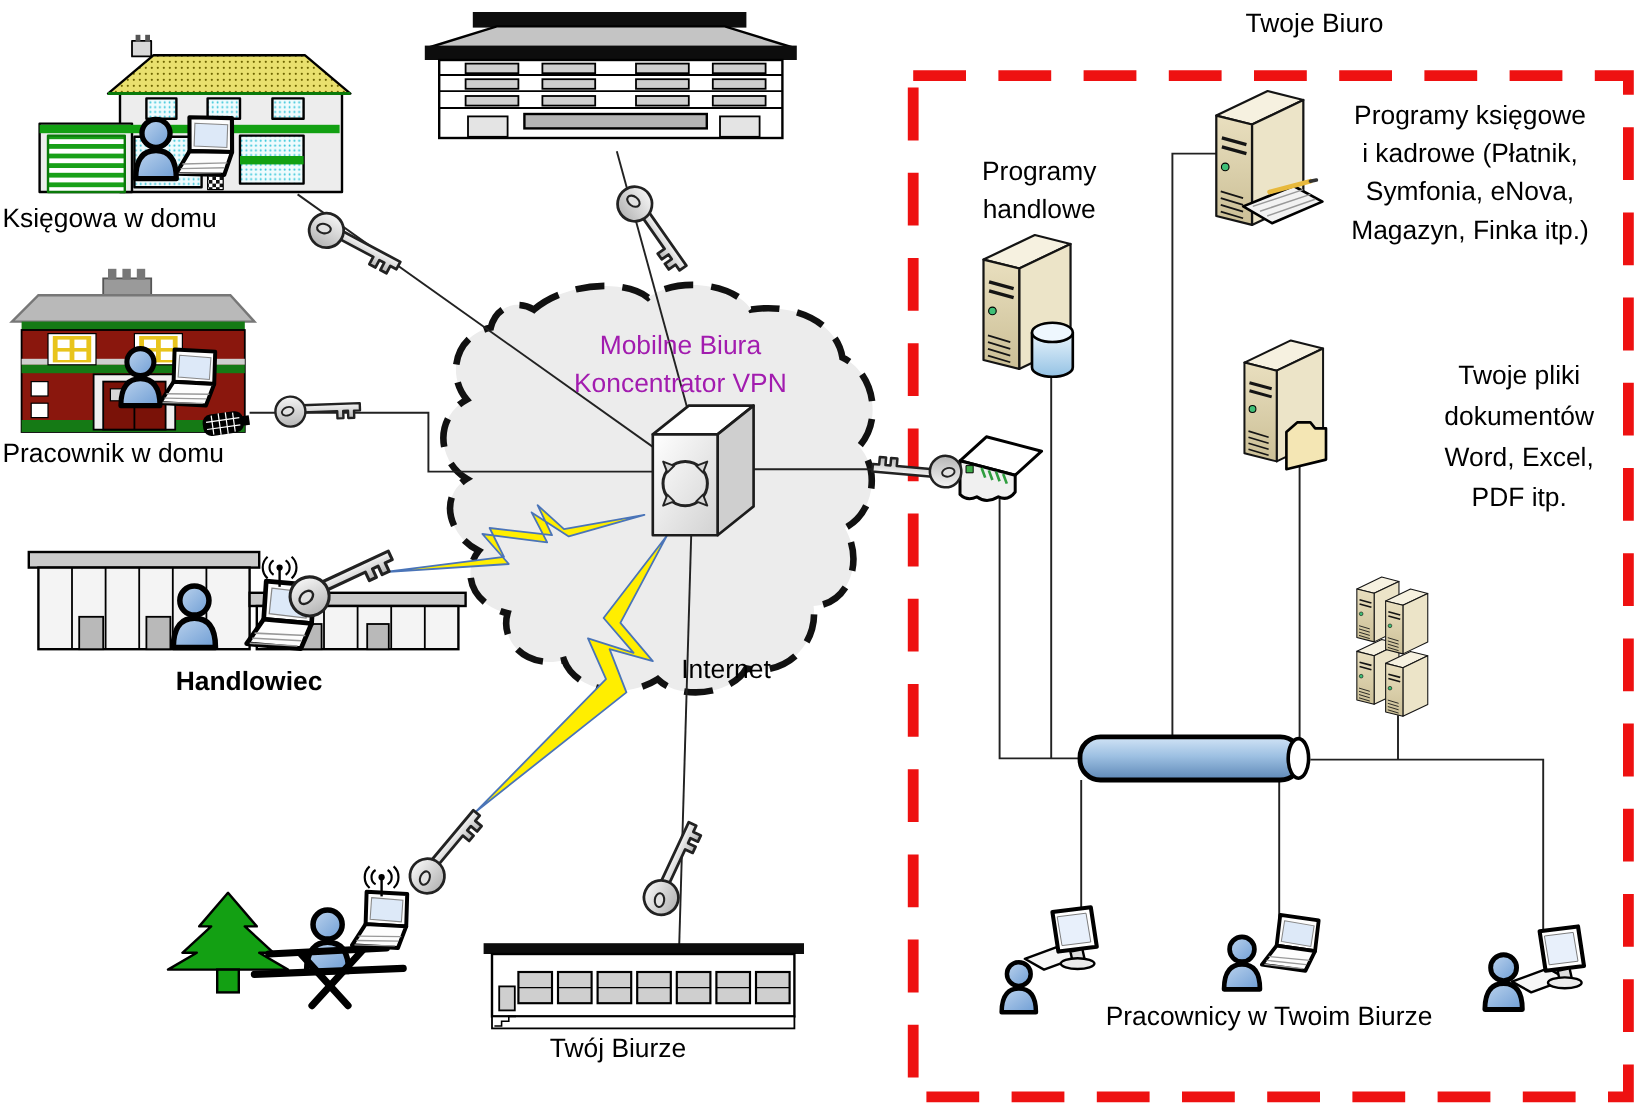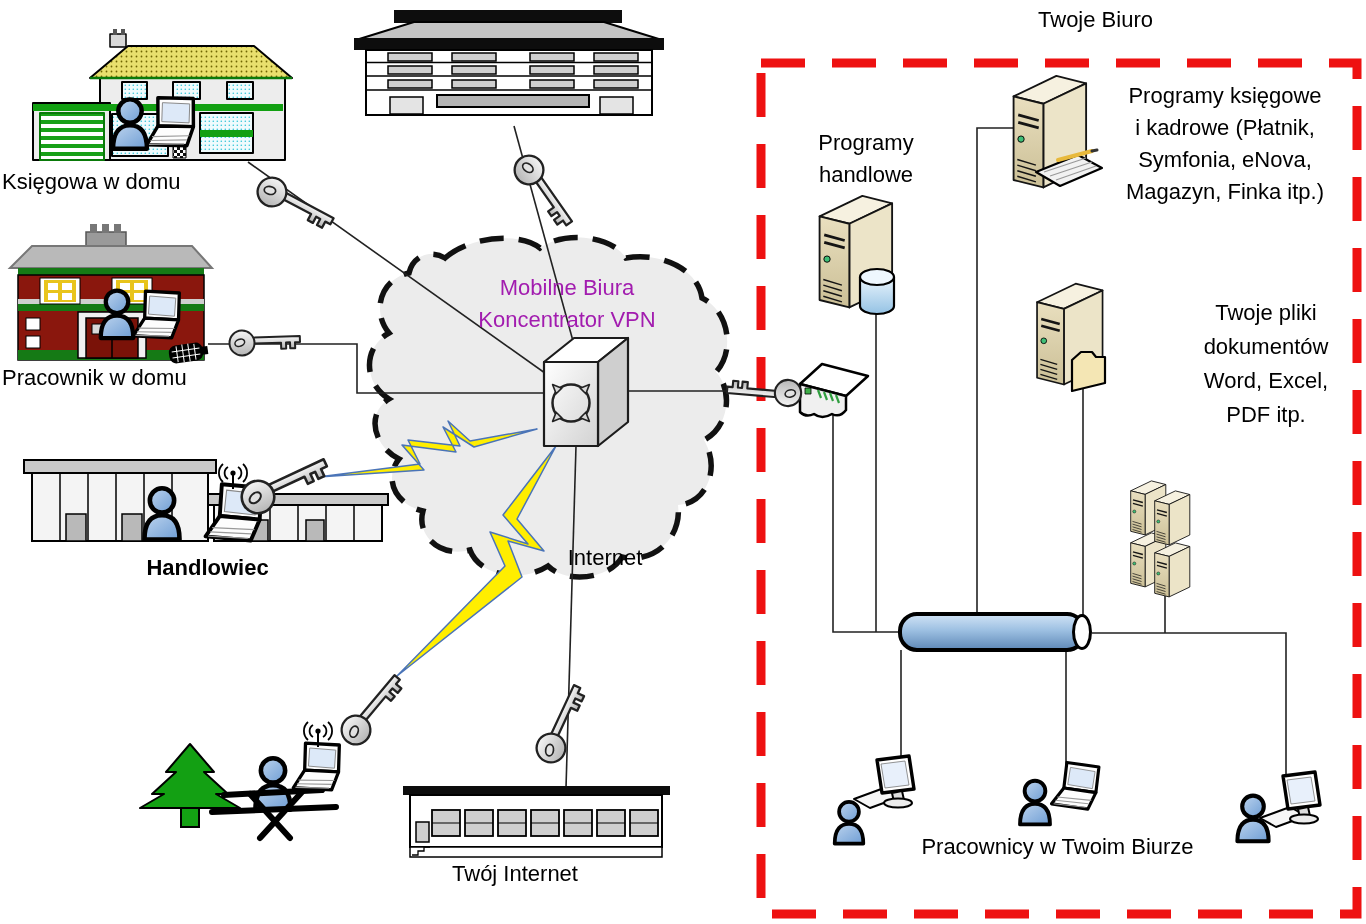--- a/index.html
+++ b/index.html
@@ -346,21 +346,21 @@
 <div class="lbl" style="left:2px;top:166px;">Księgowa w domu</div>
 
 
 <div class="lbl" style="left:2px;top:362px;">Pracownik w domu</div>
 
 <div class="lbl center" style="left:100px;top:552px;width:215px;font-weight:bold;">Handlowiec</div>
 
 <div class="lbl center" style="left:148px;top:831px;width:178px;">
 </div>
 
-<div class="lbl center" style="left:400px;top:858px;width:230px;">Twój Internet</div>
+<div class="lbl center" style="left:400px;top:858px;width:230px;">Twój Biurze</div>
 
 <div class="lbl center green" style="left:442px;top:272px;width:250px;">
   <div>Mobilne Biura</div>
   <div>Koncentrator VPN</div>
 </div>
 
 <div class="lbl center" style="left:540px;top:506px;width:130px;margin-top:36px;">Internet</div>
 
 <div class="lbl center" style="left:993px;top:4px;width:205px;">Twoje Biuro</div>
 

